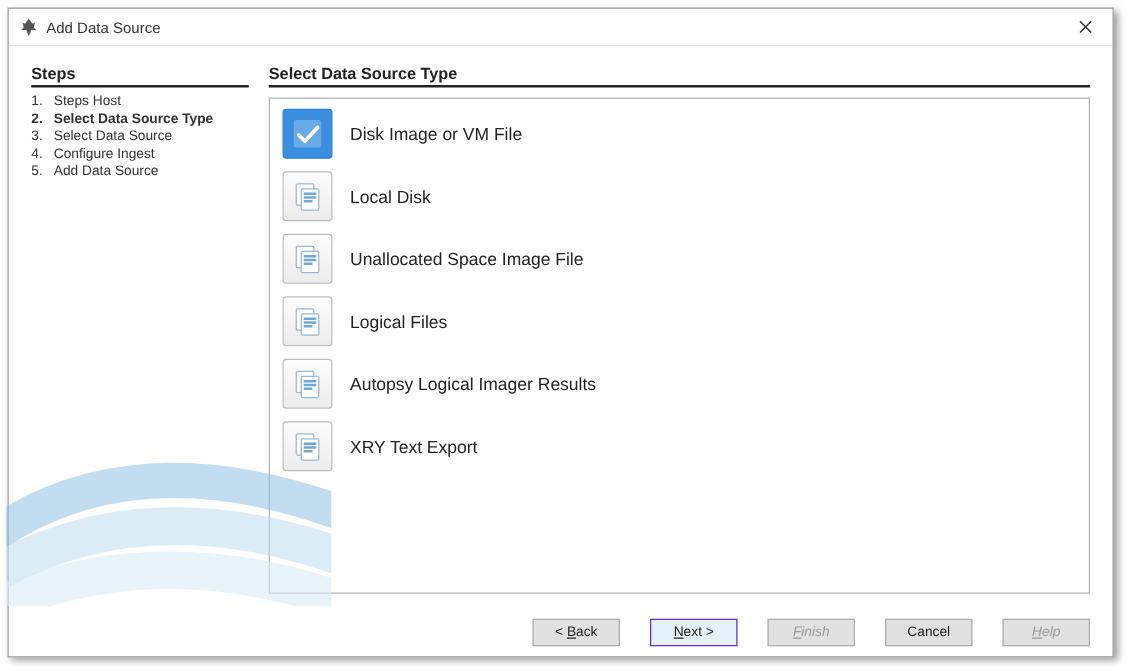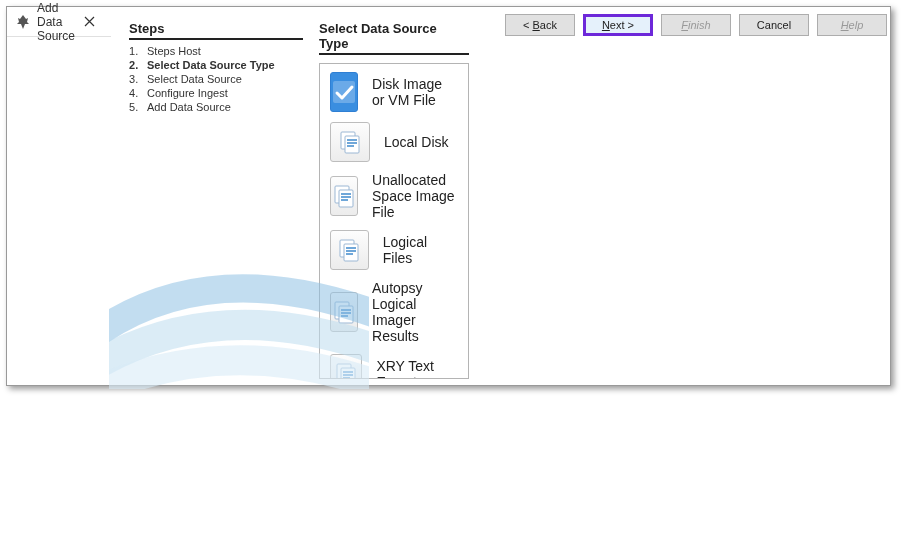--- a/index.html
+++ b/index.html
@@ -7,27 +7,27 @@
     margin: 0;
     font-family: "Segoe UI", Tahoma, sans-serif;
     font-size: 12px;
     background: #fff;
     width: 905px;
     height: 537px;
     overflow: hidden;
   }
   .window {
     width: 885px;
-    height: 380px;
+    height: 520px;
     margin: 6px;
     background: #fff;
     border: 1px solid #999;
     box-shadow: 3px 3px 6px rgba(0,0,0,0.4);
     display: flex;
-    flex-direction: row;
+    flex-direction: column;
     position: relative;
   }
   .titlebar {
     height: 30px;
     display: flex;
     align-items: center;
     padding: 0 8px;
     border-bottom: 1px solid #e0e0e0;
   }
   .app-icon {
@@ -119,38 +119,38 @@
   }
   .option-icon svg { width: 26px; height: 26px; }
   .option-row.selected .option-icon {
     border: 1px solid #2f7fd3;
     background: #3a8ee0;
   }
   .option-label { font-size: 14px; color: #222; }
   .footer {
     height: 44px;
     display: flex;
-    align-items: center;
+    align-items: flex-end;
     justify-content: flex-end;
-    gap: 8px;
+    gap: 24px;
     padding: 0 18px 8px 18px;
   }
   .btn {
     min-width: 70px;
     height: 22px;
     font-size: 11px;
     background: #e1e1e1;
     border: 1px solid #adadad;
     color: #222;
     cursor: pointer;
     padding: 0 10px;
   }
   .btn.primary {
     background: #e5f1fb;
-    border: 3px solid #6d28d9;
+    border: 1px solid #6d28d9;
   }
   .btn:disabled {
     color: #999;
     cursor: default;
     font-style: italic;
   }
   .btn .u { text-decoration: underline; }
 </style>
 </head>
 <body>

